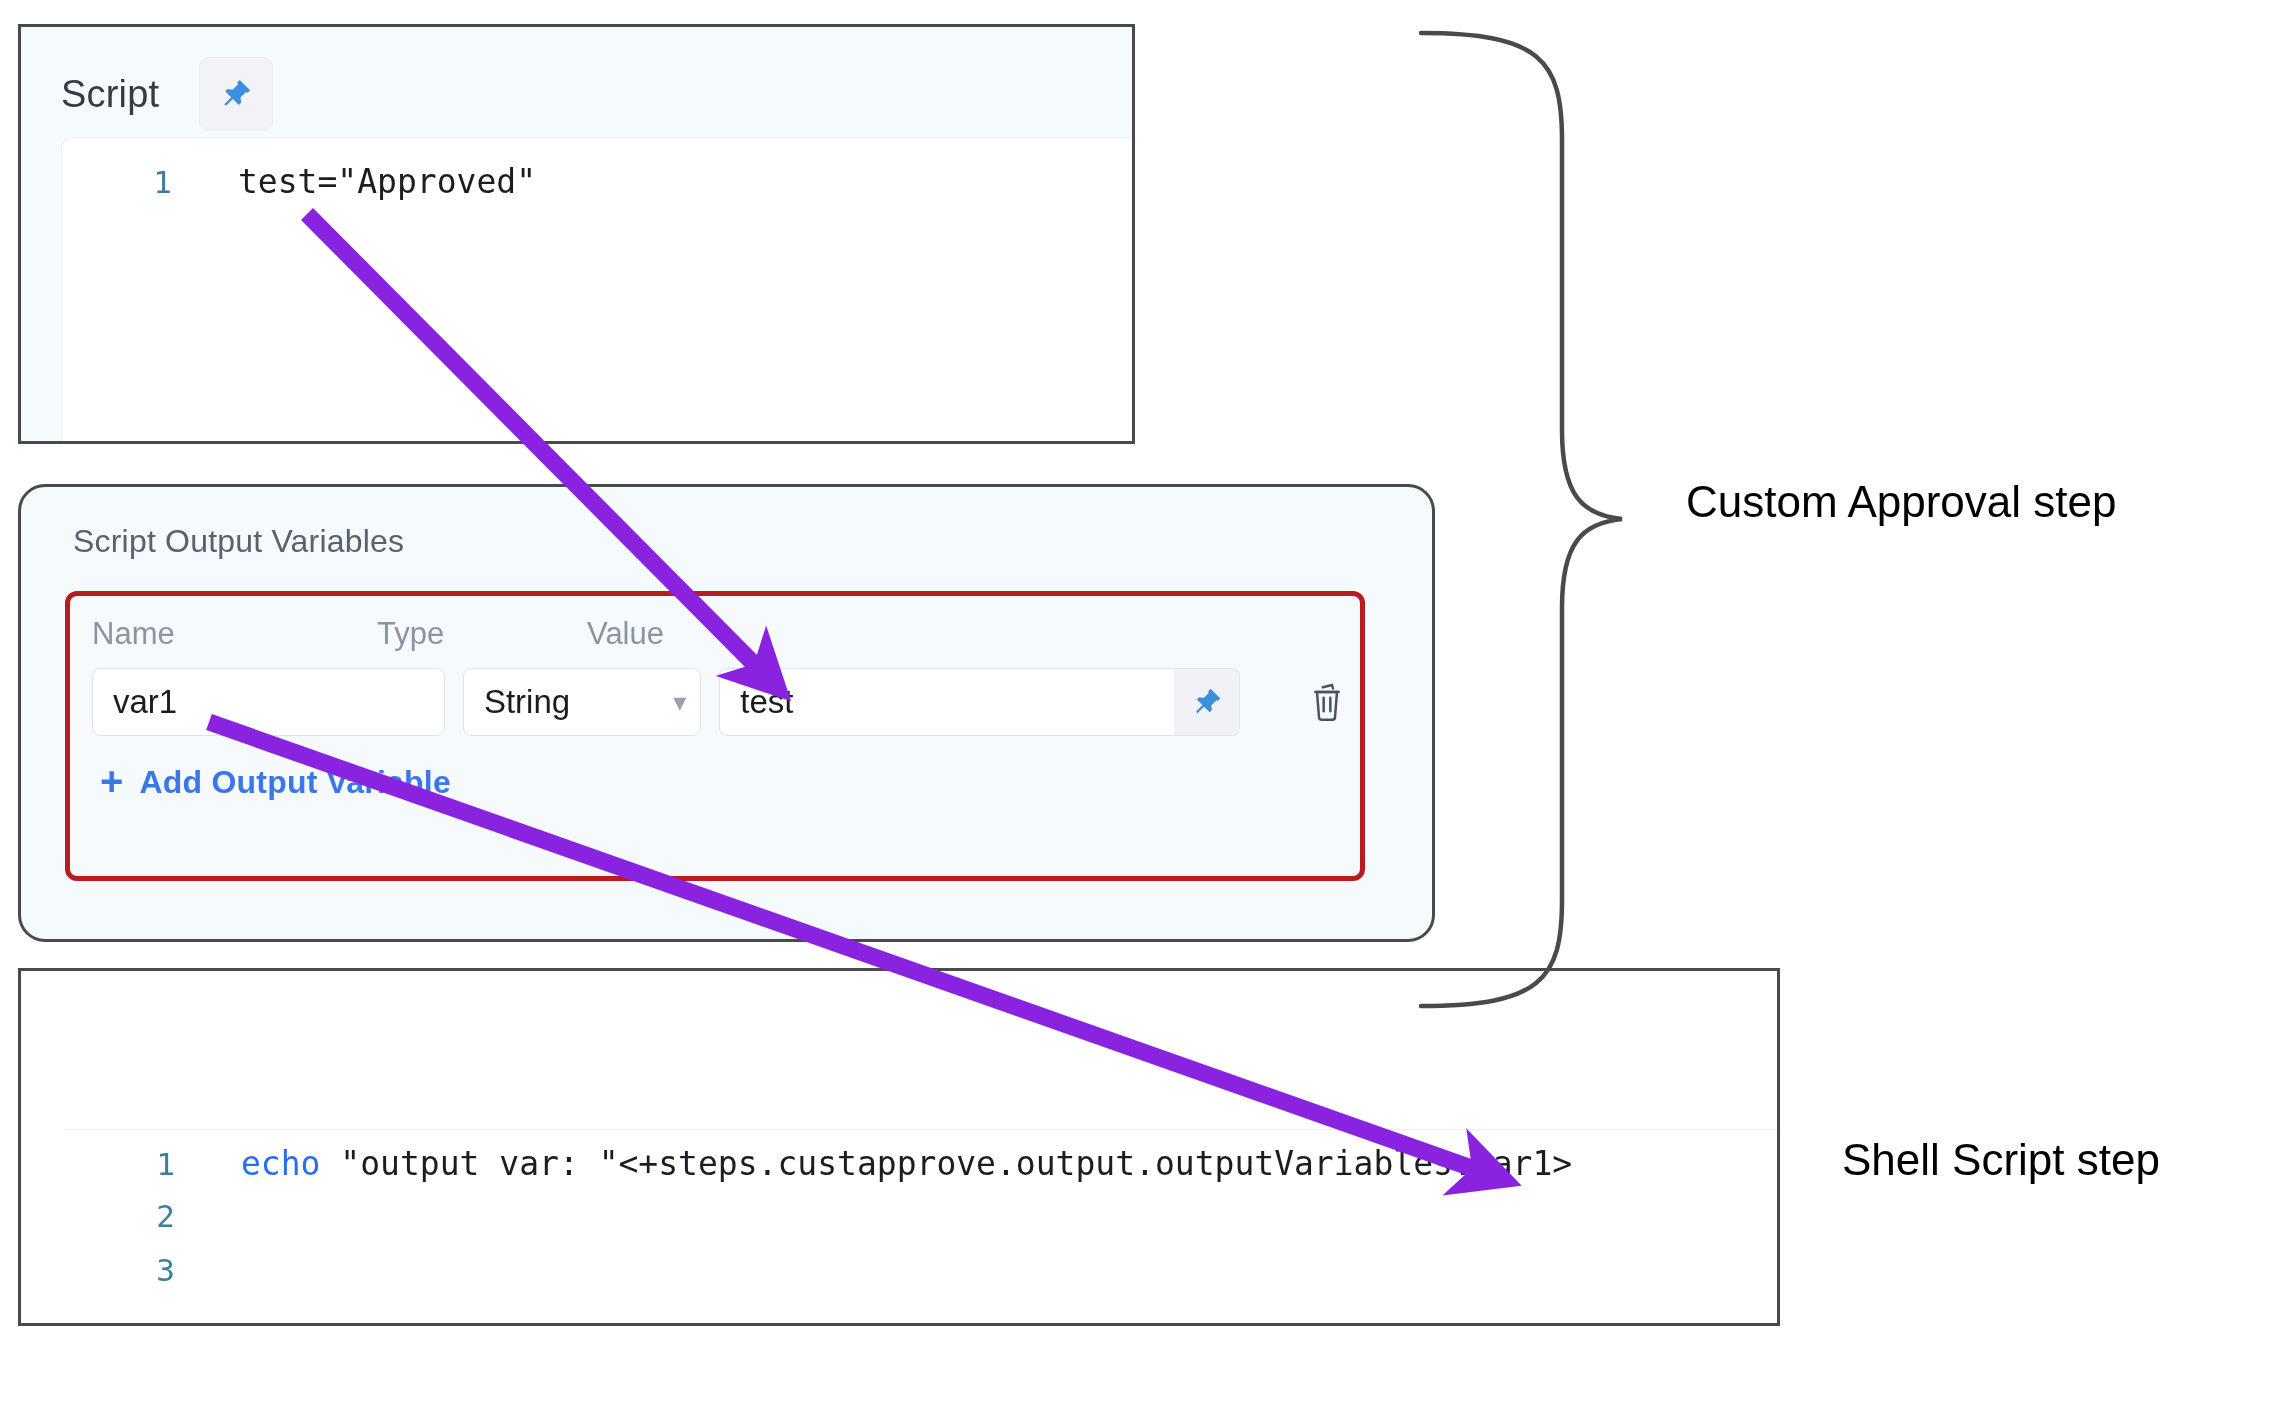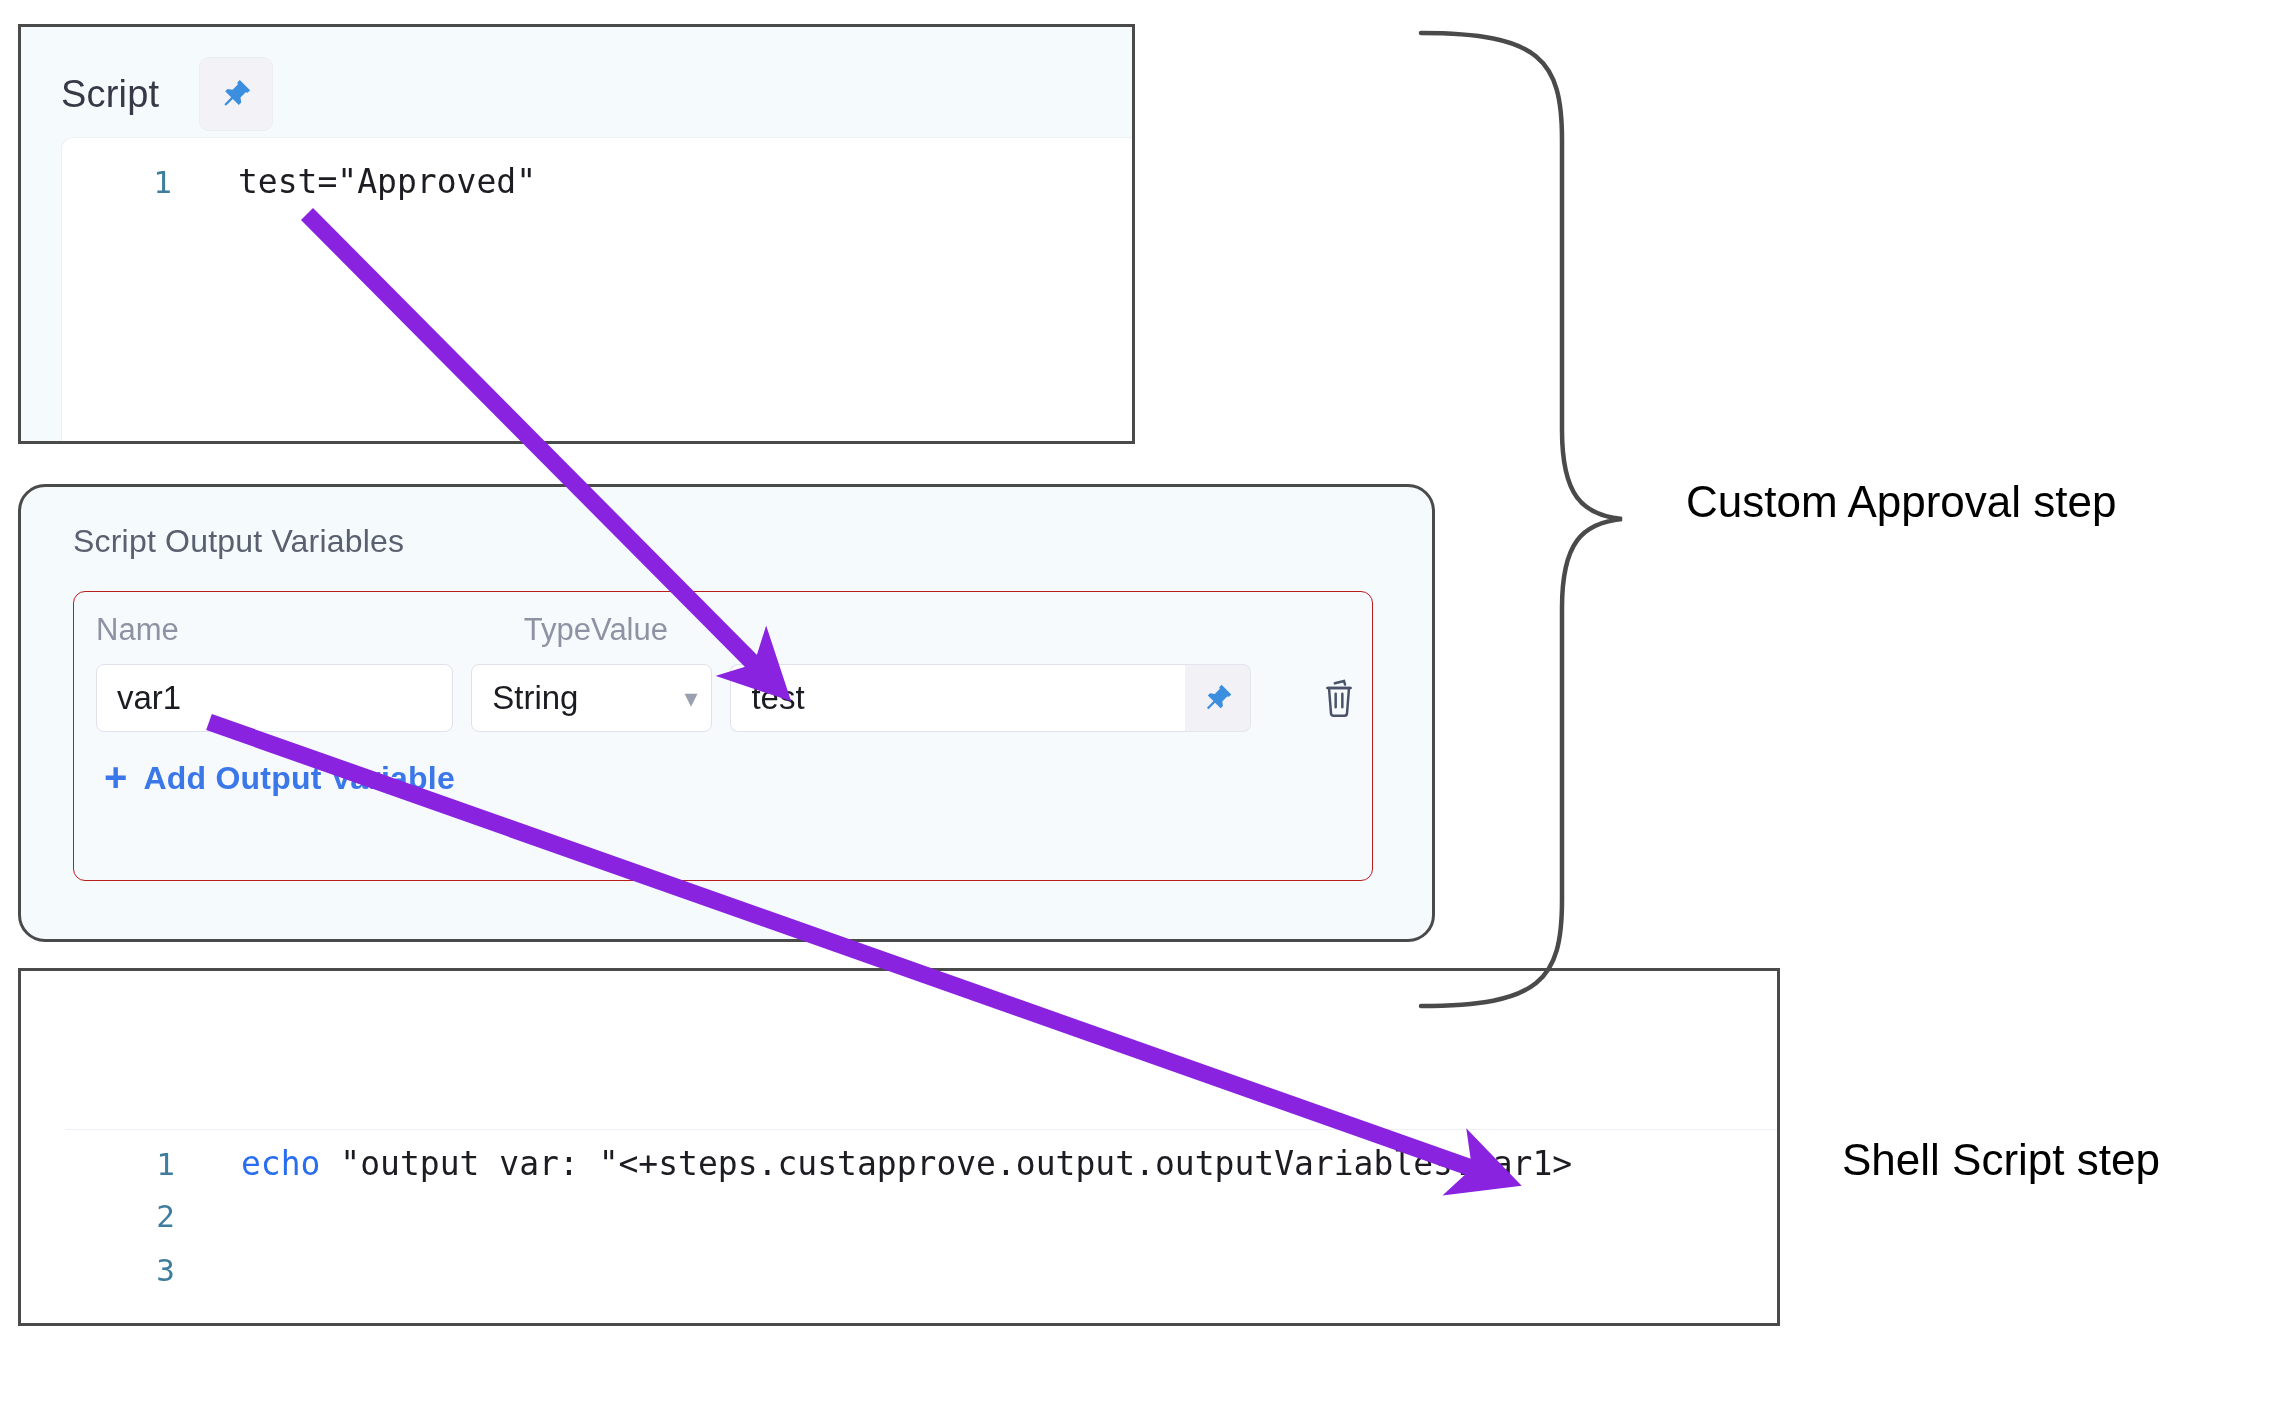--- a/index.html
+++ b/index.html
@@ -96,34 +96,34 @@
     border-radius: 27px;
   }
   .outvars-title {
     font-size: 32px;
     color: #5b6070;
     padding: 36px 0 0 52px;
     letter-spacing: .2px;
   }
   .outvars-card {
     position: absolute;
-    left: 52px; top: 104px;
+    left: 44px; top: 104px;
     width: 1300px; height: 290px;
     background: #f6fafd;
-    border: 1px solid #b91c1c;
+    border: 5px solid #b91c1c;
     border-radius: 12px;
   }
   .col-heads {
     display: flex;
     padding: 20px 0 0 22px;
     font-size: 31px;
     color: #8e93a3;
   }
   .h-name  { width: 285px; }
-  .h-type  { width: 210px; text-align: right; }
+  .h-type  { width: 210px; }
   .h-value { width: 320px; }
   .var-row {
     display: flex;
     align-items: center;
     padding: 14px 0 0 22px;
     gap: 18px;
   }
   .field {
     height: 68px;
     background: #ffffff;

